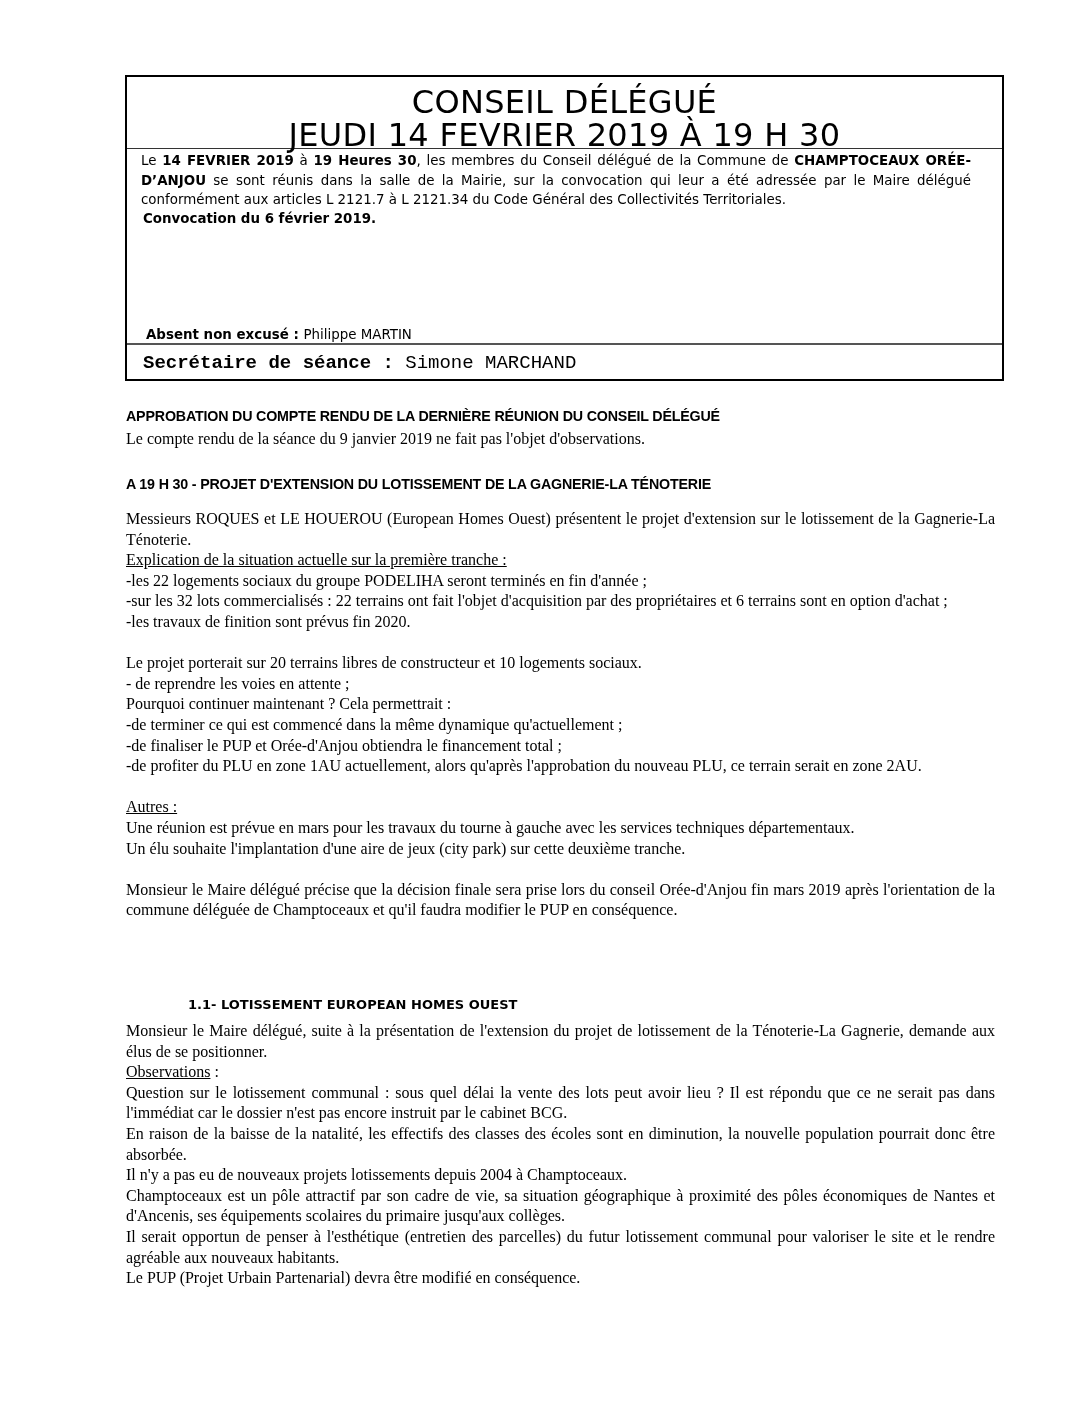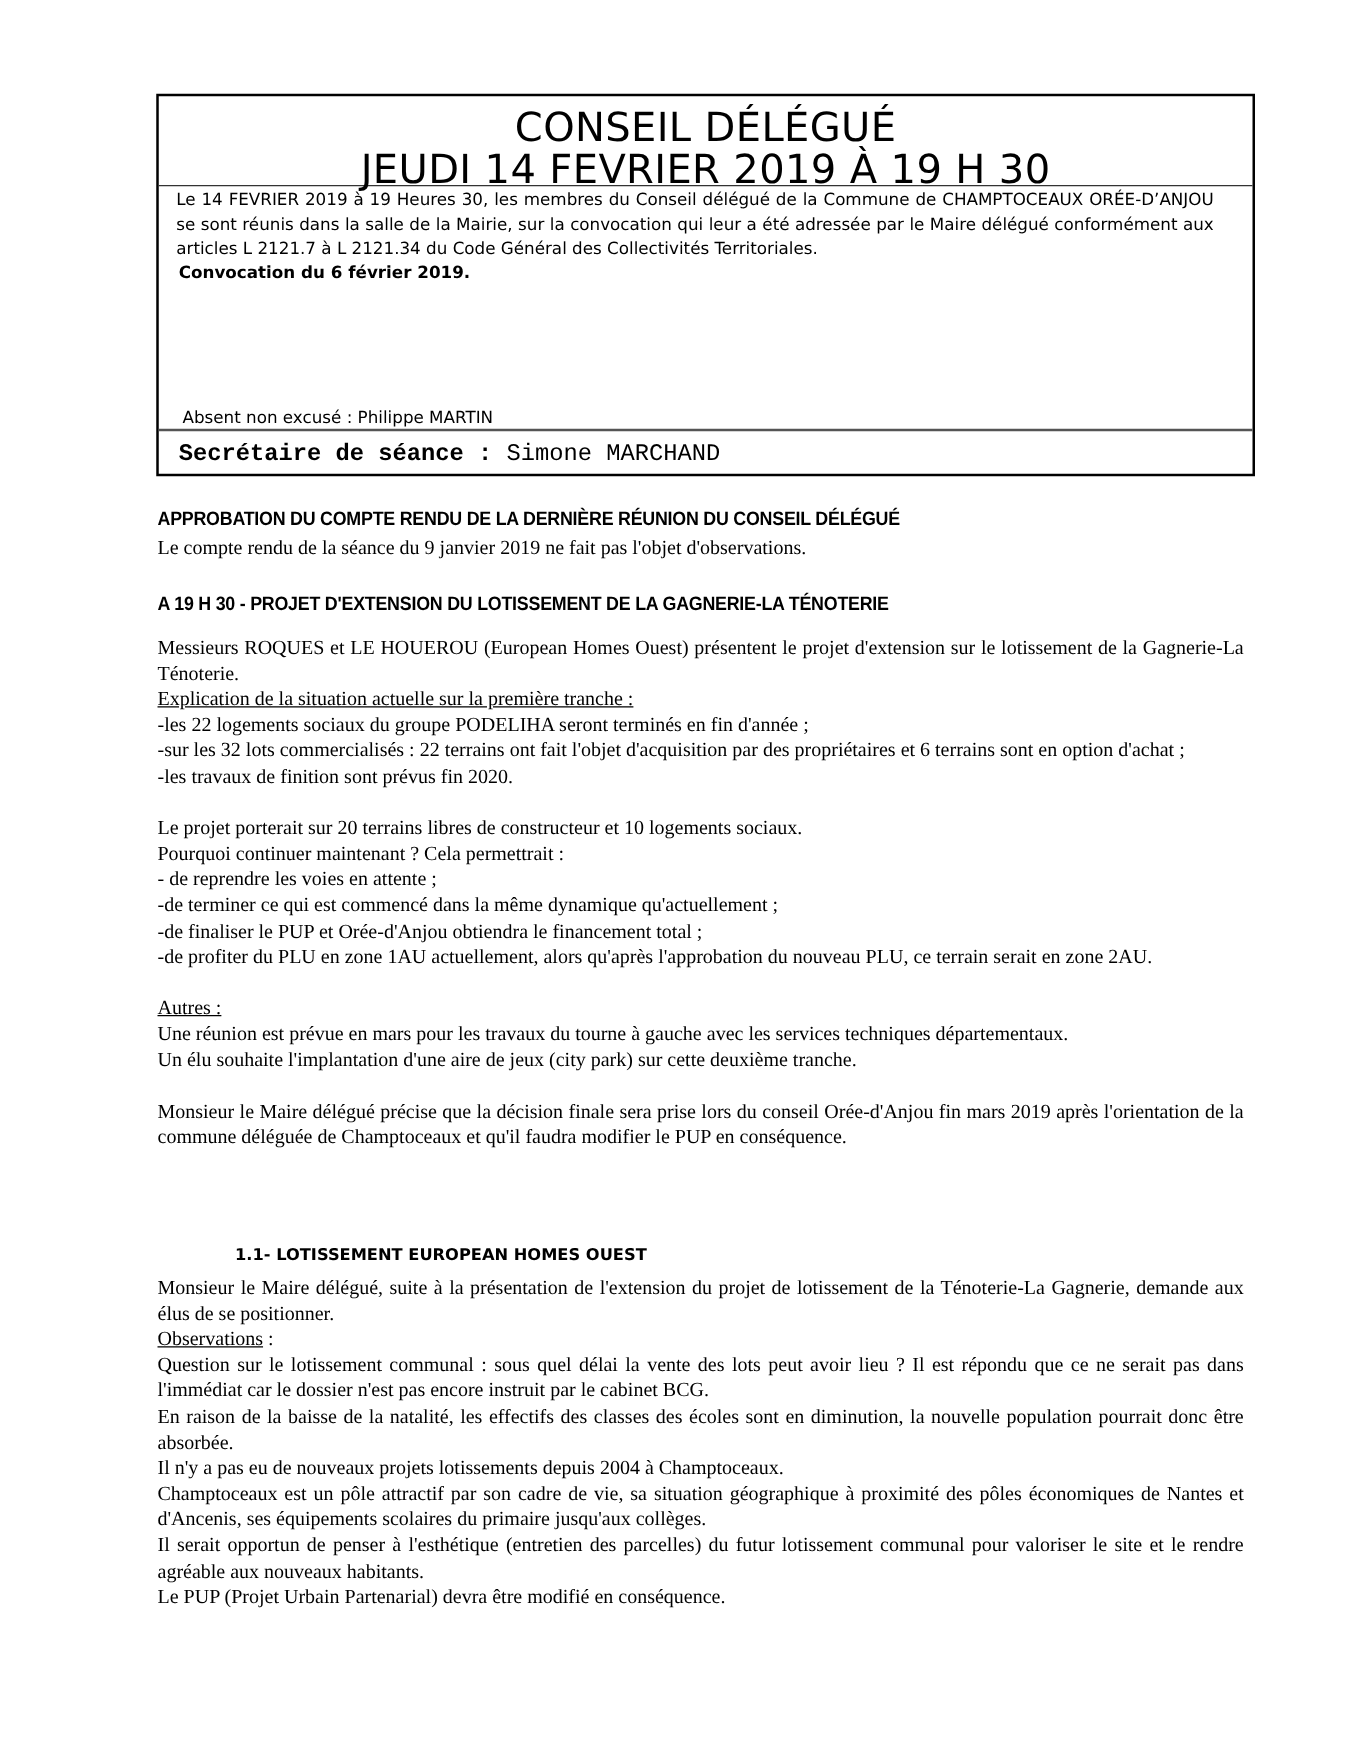--- a/index.html
+++ b/index.html
@@ -17,21 +17,21 @@
     }
     .title-line.l1 { top: 6px; }
     .title-line.l2 { top: 39px; }
 
     .info-zone {
       position: absolute; left: 0; top: 72px; width: 100%; height: 194px;
       border-bottom: 2px solid #555;
       font-family: "DejaVu Sans", sans-serif; font-size: 13.4px; line-height: 19.5px;
     }
     .info-zone .para { position: absolute; left: 14px; right: 31px; text-align: justify; }
-    .info-zone b { font-weight: normal; }
+    .info-zone b { font-weight: bold; }
     .p-intro { top: 2px; }
     .p-convoc { top: 60px; left: 16px !important; font-weight: bold; }
     .p-presents { top: 79px; left: 19px !important; }
     .p-absents { top: 137px; left: 19px !important; }
     .p-absent-non { top: 176px; left: 19px !important; }
 
     .secretary-zone {
       position: absolute; left: 16px; top: 275px;
       font-family: Liberation Mono, monospace; font-size: 19px;
     }
@@ -82,22 +82,22 @@
 
   <div class="heading" style="top:475px;">A 19 H 30 - PROJET D'EXTENSION DU LOTISSEMENT DE LA GAGNERIE-LA TÉNOTERIE</div>
   <div class="body-text" style="top:509px;">
     <span class="line">Messieurs ROQUES et LE HOUEROU (European Homes Ouest) présentent le projet d'extension sur le lotissement de la Gagnerie-La Ténoterie.</span>
     <span class="line u">Explication de la situation actuelle sur la première tranche :</span>
     <span class="line">-les 22 logements sociaux du groupe PODELIHA seront terminés en fin d'année ;</span>
     <span class="line">-sur les 32 lots commercialisés : 22 terrains ont fait l'objet d'acquisition par des propriétaires et 6 terrains sont en option d'achat ;</span>
     <span class="line">-les travaux de finition sont prévus fin 2020.</span>
     <span class="line">&nbsp;</span>
     <span class="line">Le projet porterait sur 20 terrains libres de constructeur et 10 logements sociaux.</span>
+    <span class="line">- de reprendre les voies en attente ;</span>
     <span class="line">Pourquoi continuer maintenant ? Cela permettrait :</span>
-    <span class="line">- de reprendre les voies en attente ;</span>
     <span class="line">-de terminer ce qui est commencé dans la même dynamique qu'actuellement ;</span>
     <span class="line">-de finaliser le PUP et Orée-d'Anjou obtiendra le financement total ;</span>
     <span class="line">-de profiter du PLU en zone 1AU actuellement, alors qu'après l'approbation du nouveau PLU, ce terrain serait en zone 2AU.</span>
     <span class="line">&nbsp;</span>
     <span class="line u">Autres :</span>
     <span class="line">Une réunion est prévue en mars pour les travaux du tourne à gauche avec les services techniques départementaux.</span>
     <span class="line">Un élu souhaite l'implantation d'une aire de jeux (city park) sur cette deuxième tranche.</span>
     <span class="line">&nbsp;</span>
     <span class="line">Monsieur le Maire délégué précise que la décision finale sera prise lors du conseil Orée-d'Anjou fin mars 2019 après l'orientation de la commune déléguée de Champtoceaux et qu'il faudra modifier le PUP en conséquence.</span>
   </div>

